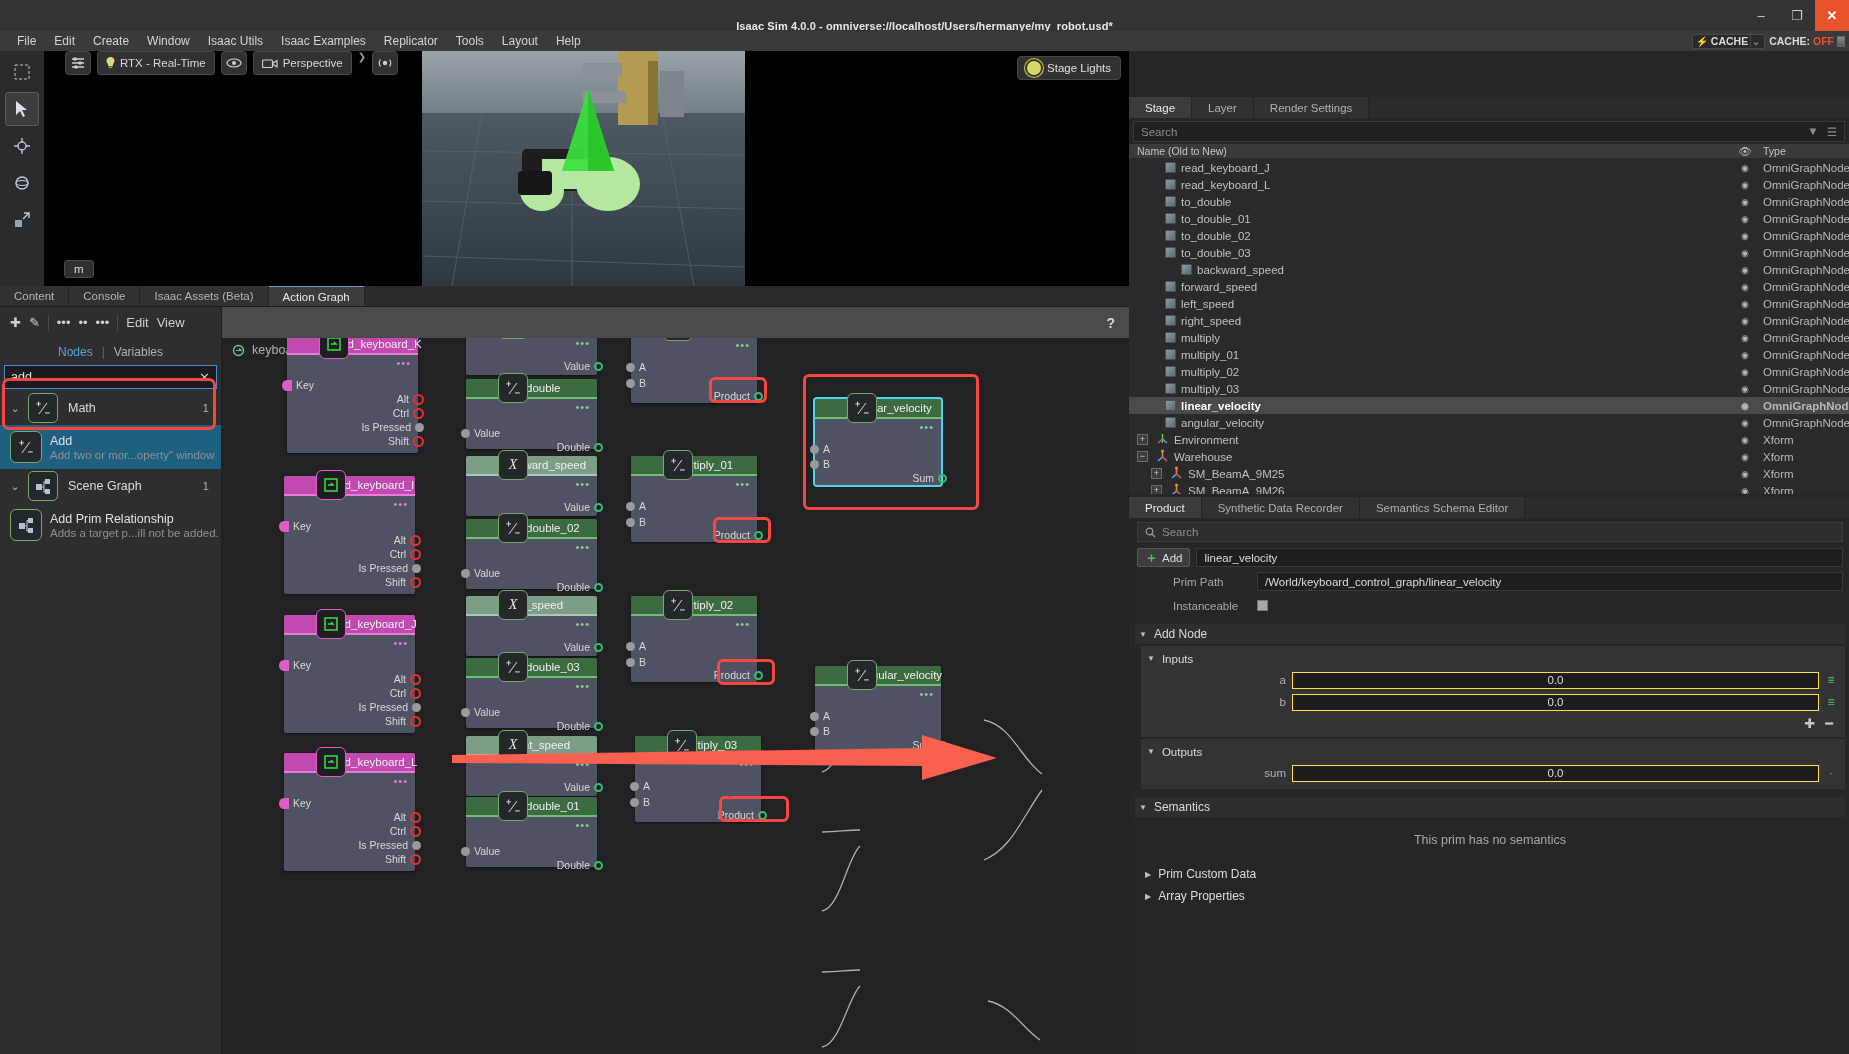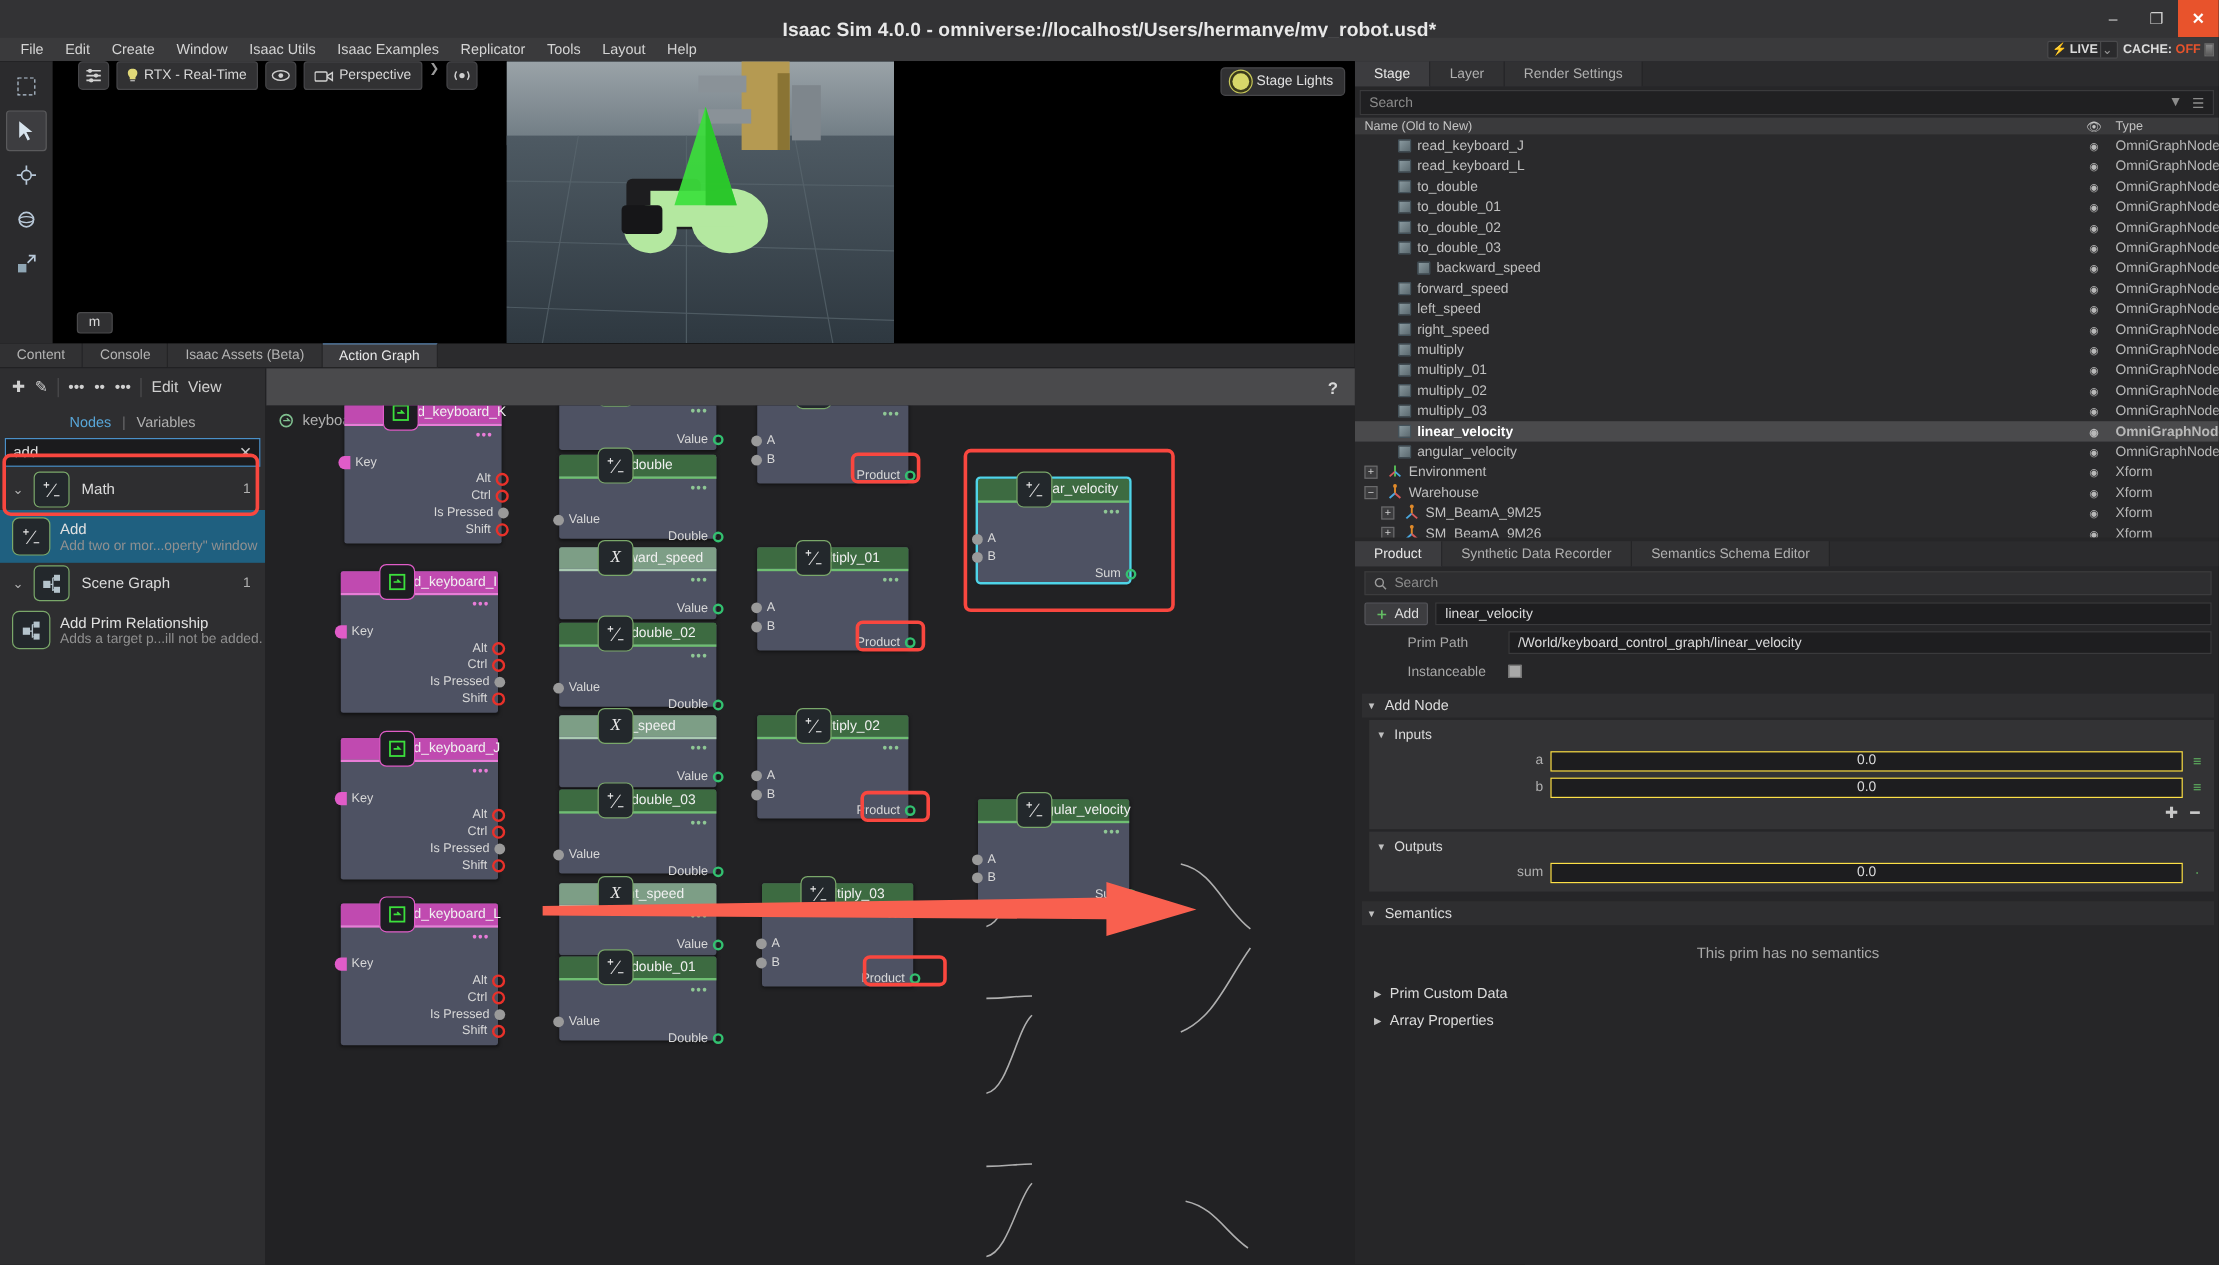--- a/index.html
+++ b/index.html
@@ -2,21 +2,21 @@
 <html><head>
 <meta charset="utf-8">
 <style>
   * { box-sizing: border-box; margin:0; padding:0; }
   html,body{
     width:1849px;height:1054px;overflow:hidden;background:#1e1e1e;
     font-family:"Liberation Sans", sans-serif; color:#c8c8c8; font-size:12px;
   }
   
   #titlebar{height:31px;background:#333335;display:flex;align-items:center;justify-content:center;position:relative;}
-  #titlebar .title{font-size:16px;font-weight:bold;color:#e8e8e8;letter-spacing:.1px;margin-top:20px;}
+  #titlebar .title{font-size:11px;font-weight:bold;color:#e8e8e8;letter-spacing:.1px;margin-top:20px;}
   #winbtns{position:absolute;right:0;top:0;height:31px;display:flex;align-items:center;}
   #winbtns .wb{width:36px;height:31px;display:flex;align-items:center;justify-content:center;color:#d0d0d0;font-size:13px;}
   #winbtns .close{background:#e8532c;color:#fff;width:34px;height:31px;font-weight:bold;}
   
   #menubar{height:20px;background:#3a3a3c;display:flex;align-items:center;padding-left:8px;position:relative;}
   #menubar .mi{padding:0 9px;font-size:12px;color:#d4d4d4;line-height:20px;}
   #menu-right{position:absolute;right:4px;top:0;height:20px;display:flex;align-items:center;gap:4px;font-size:10.5px;}
   .live-pill{background:#2a2a2c;border:1px solid #4a4a4c;border-radius:2px;display:flex;align-items:center;height:15px;padding:0 3px;gap:2px;}
   .live-pill .bolt{color:#f5d020;font-size:10px;}
   .live-pill .lbl{color:#dcdcdc;font-weight:bold;}
@@ -86,21 +86,21 @@
   .node .ni{position:absolute;left:32px;width:30px;height:30px;border-radius:6px;top:-6px;display:flex;align-items:center;justify-content:center;}
   .port{position:absolute;display:flex;align-items:center;gap:4px;font-size:10.5px;color:#d8d8d8;}
   .dot{width:9px;height:9px;border-radius:50%;}
   .dot.green{border:2px solid #33c070;background:transparent;}
   .dot.grey{background:#9a9a9a;}
   .dot.pink{background:#e05cc8;border-radius:50% 0 0 50%;width:10px;height:11px;}
   .dot.redring{width:11px;height:11px;border:2px solid #e8312a;border-radius:50%;background:transparent;}
   .hl-box{position:absolute;border:3px solid #f9473f;border-radius:6px;pointer-events:none;}
   #arrow{position:absolute;left:230px;top:395px;width:546px;height:50px;}
   
-  .rtabs{height:21px;background:#2b2b2d;display:flex;align-items:flex-end;}
+  .rtabs{height:21px;background:#2b2b2d;display:flex;align-items:flex-end;margin-top:46px;}
   .rtab{height:21px;padding:0 16px;display:flex;align-items:center;font-size:11.5px;color:#b0b0b0;background:#313133;border-right:1px solid #242426;}
   .rtab.active{background:#3c3c3f;color:#e8e8e8;}
   #stagesearch{height:21px;background:#202022;border:1px solid #3a3a3c;margin:3px 4px 2px 4px;display:flex;align-items:center;padding:0 7px;}
   #stagesearch span{color:#8c8c8c;font-size:11.5px;}
   #stagesearch .icons{margin-left:auto;display:flex;gap:8px;color:#b0b0b0;font-size:11px;}
   #stagehdr{height:15px;background:#3a3a3c;display:flex;align-items:center;font-size:10.5px;color:#c4c4c4;border-bottom:1px solid #2a2a2c;}
   #stagehdr .c1{flex:1;padding-left:8px;}
   #stagehdr .c2{width:28px;text-align:center;}
   #stagehdr .c3{width:90px;padding-left:4px;}
   #stagetree{height:335px;overflow:hidden;background:#2a2a2c;}
@@ -152,21 +152,21 @@
   <div class="mi">Window</div>
   <div class="mi">Isaac Utils</div>
   <div class="mi">Isaac Examples</div>
   <div class="mi">Replicator</div>
   <div class="mi">Tools</div>
   <div class="mi">Layout</div>
   <div class="mi">Help</div>
   <div id="menu-right">
     <div class="live-pill">
       <span class="bolt">⚡</span>
-      <span class="lbl">LIVE</span>
+      <span class="lbl">CACHE</span>
       <span class="cv">⌄</span>
     </div>
     <div class="cache">
       <span>CACHE:</span>
       <span class="off">OFF</span>
       <span class="ic"></span>
     </div>
   </div>
 </div>
 

